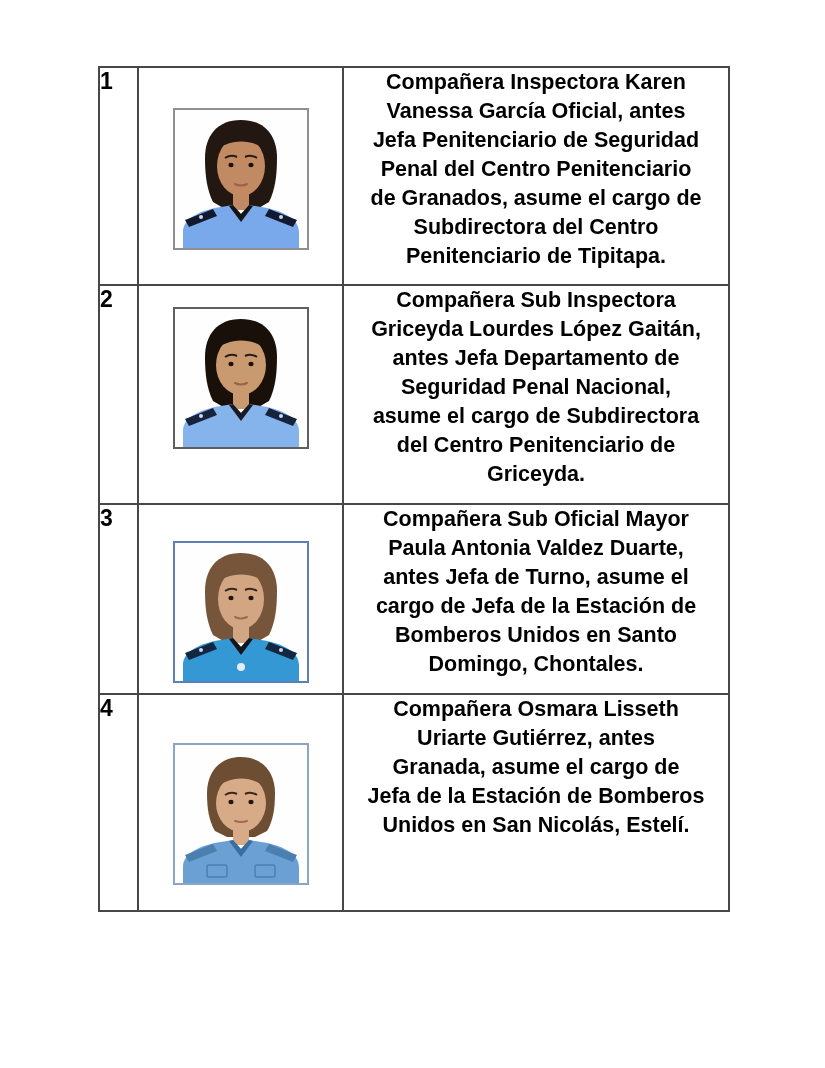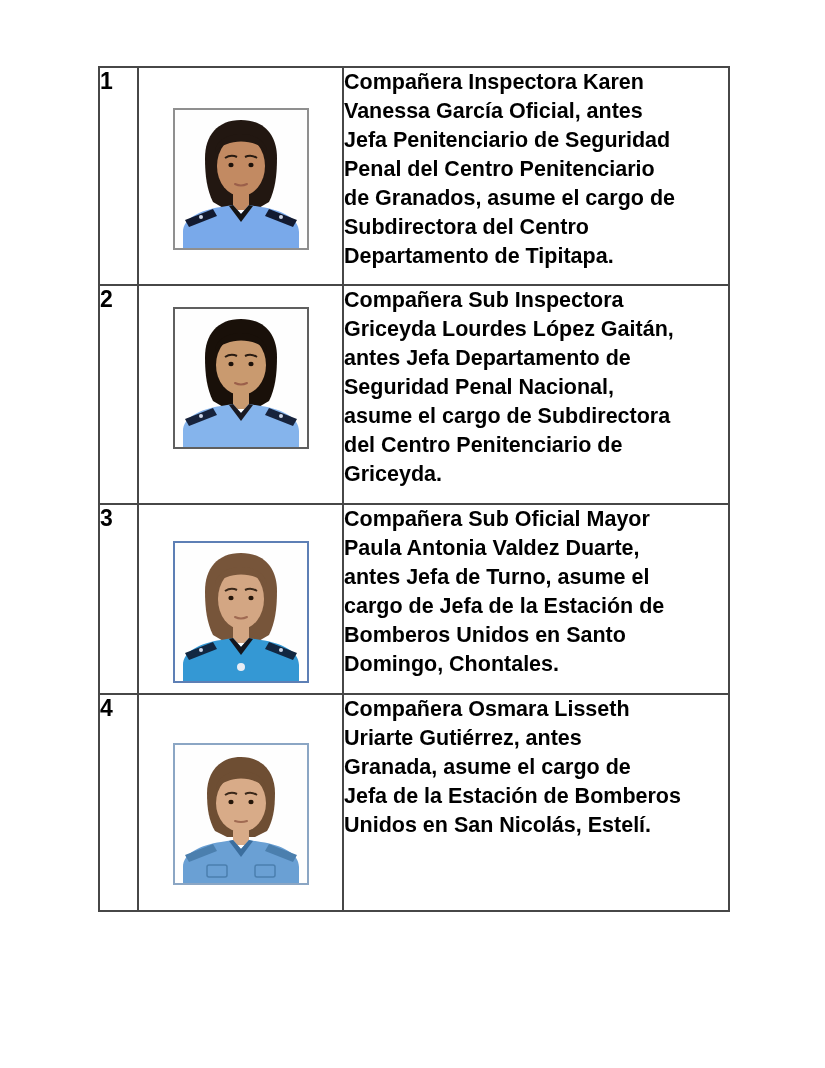--- a/index.html
+++ b/index.html
@@ -44,20 +44,21 @@
   }
   td.desc-cell {
     font-weight: bold;
     font-size: 21.5px;
     line-height: 29px;
     color: #000;
     padding: 3px 4px 0 8px;
   }
   td.desc-cell .line {
     white-space: nowrap;
+    text-align: center;
   }
   .photo {
     width: 132px;
     height: 138px;
     margin: 0 auto;
     background: #fff;
     border: 2px solid #8f8f8f;
   }
   tr.r1 .photo { margin-top: 40px; }
   tr.r2 .photo { margin-top: 21px; }
@@ -102,21 +103,21 @@
           </svg>
         </div>
       </td>
       <td class="desc-cell">
         <div class="line">Compañera Inspectora Karen</div>
         <div class="line">Vanessa García Oficial, antes</div>
         <div class="line">Jefa Penitenciario de Seguridad</div>
         <div class="line">Penal del Centro Penitenciario</div>
         <div class="line">de Granados, asume el cargo de</div>
         <div class="line">Subdirectora del Centro</div>
-        <div class="line">Departamento de Tipitapa.</div>
+        <div class="line">Penitenciario de Tipitapa.</div>
       </td>
     </tr>
 
     <tr class="r2">
       <td class="num-cell">
         <span>2</span>
       </td>
       <td class="photo-cell">
         <div class="photo" style="border-color: rgb(95, 95, 95);">
           <svg viewBox="0 0 132 138">

